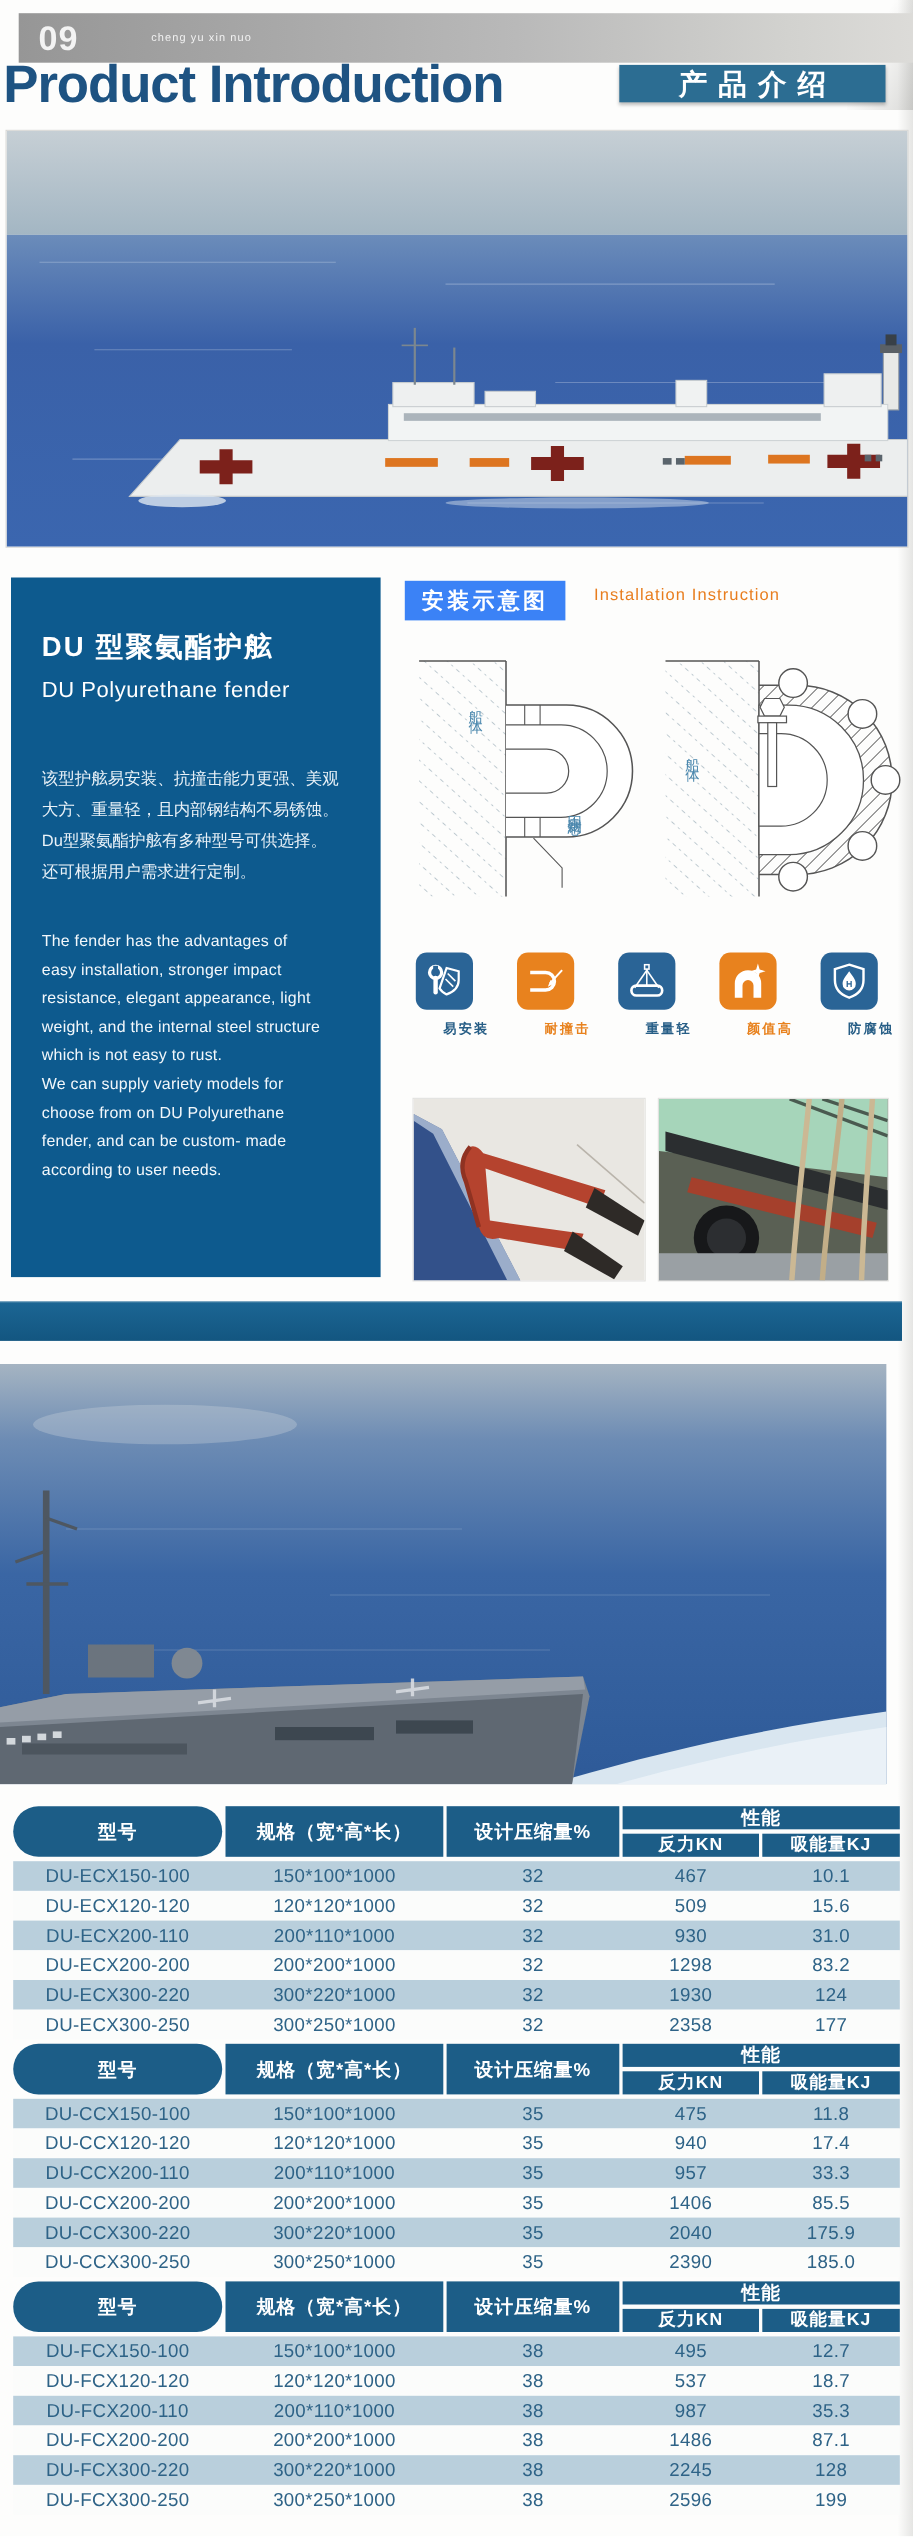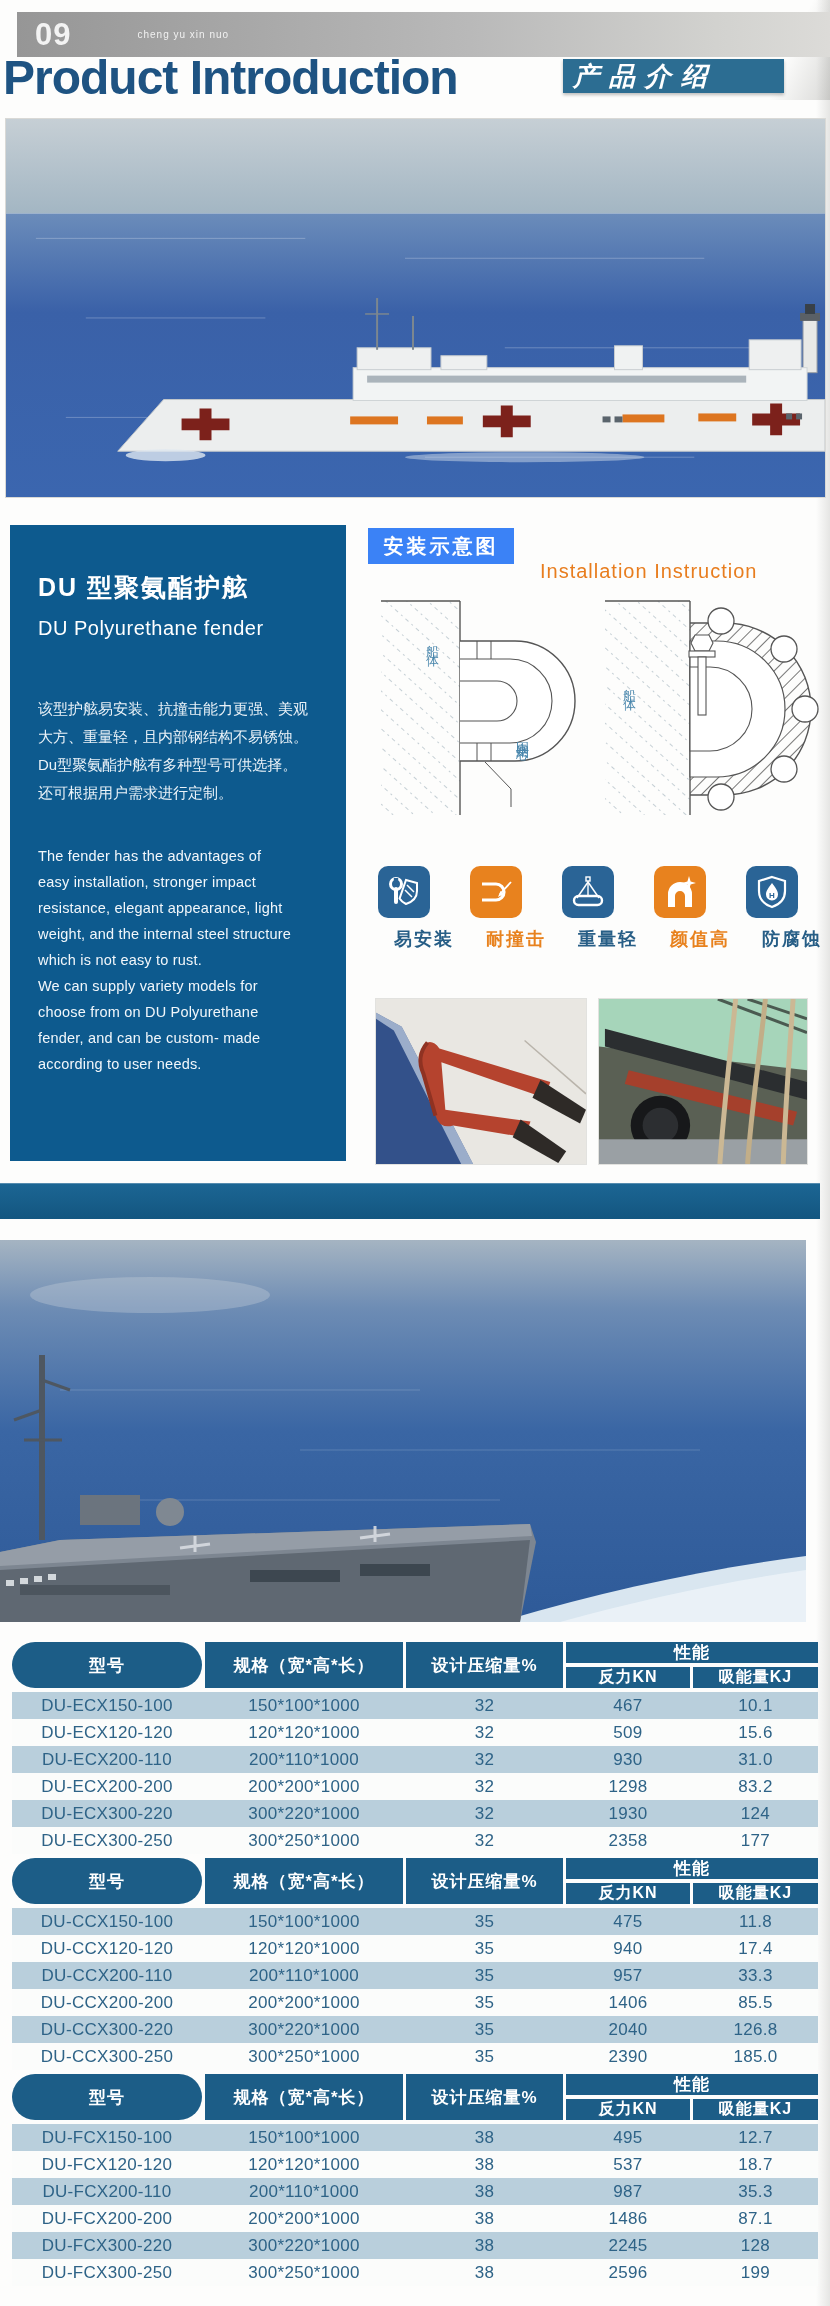--- a/index.html
+++ b/index.html
@@ -14,55 +14,55 @@
   
   .top-bar{position:absolute;left:17px;top:12px;width:823px;height:45px;
     background:linear-gradient(to right,#969696,#b9b9b9 55%,#d2d2cf 85%,#dddcd9);
     display:flex;align-items:center;}
   .page-num{color:rgba(255,255,255,0.88);font-size:31px;font-weight:bold;margin-left:18px;letter-spacing:1px;}
   .tagline{color:rgba(255,255,255,0.85);font-size:10px;margin-left:28px;letter-spacing:1px;padding-left:38px;}
 
   
   .title-en{position:absolute;left:3px;top:50px;margin:0;color:#1e5382;font-size:48px;
     font-weight:bold;letter-spacing:-1px;white-space:nowrap;}
-  .title-zh-box{position:absolute;left:563px;top:59px;width:221px;height:34px;background:#2c6d92;
-    display:flex;align-items:center;justify-content:flex-start;box-shadow:0 2px 3px rgba(0,0,0,0.25);font-style:italic;}
+  .title-zh-box{position:absolute;left:563px;top:59px;width:242px;height:34px;background:#2c6d92;
+    display:flex;align-items:center;justify-content:center;box-shadow:0 2px 3px rgba(0,0,0,0.25);}
   .title-zh-box span{color:#ffffff;font-size:26px;font-weight:bold;letter-spacing:10px;text-indent:10px;}
 
   
   .hero-photo{position:absolute;left:5px;top:118px;width:821px;height:380px;border:1px solid #d9d9d6;box-sizing:border-box;}
   .hero-photo svg{display:block;width:100%;height:100%;}
 
   
   .intro-panel{position:absolute;left:10px;top:525px;width:336px;height:636px;background:#0d5a8e;color:#fff;}
   .p-title-zh{position:absolute;left:28px;top:46px;font-size:25px;font-weight:bold;letter-spacing:2px;}
   .p-title-en{position:absolute;left:28px;top:92px;font-size:20px;letter-spacing:0.5px;}
   .p-desc-zh{position:absolute;left:28px;top:170px;width:290px;font-size:15px;line-height:28px;
     white-space:pre-line;color:#eaf2f8;}
   .p-desc-en{position:absolute;left:28px;top:318px;width:295px;font-size:14.5px;line-height:26px;
     white-space:pre-line;color:#f2f7fb;letter-spacing:0.2px;}
 
   
   .install-badge{position:absolute;left:368px;top:528px;width:146px;height:36px;background:#3b82f6;
     color:#fff;font-size:20px;font-weight:bold;display:flex;align-items:center;justify-content:center;letter-spacing:3px;}
-  .install-title{position:absolute;left:540px;top:532px;color:#e87d1e;font-size:20px;letter-spacing:1px;white-space:nowrap;margin-top:28px;}
+  .install-title{position:absolute;left:540px;top:532px;color:#e87d1e;font-size:15px;letter-spacing:1px;white-space:nowrap;}
   .drawings{position:absolute;left:365px;top:583px;width:455px;height:250px;}
   .drawings svg{display:block;width:100%;height:100%;}
   .diag-label{position:absolute;writing-mode:vertical-rl;color:#4a87ad;font-size:13px;letter-spacing:9px;}
   .lbl-hull-1{left:58px;top:52px;}
   .lbl-hull-2{left:255px;top:96px;}
   .lbl-core{left:148px;top:148px;letter-spacing:2px;}
 
   
   .features-row{position:absolute;left:368px;top:866px;width:440px;display:flex;justify-content:space-between;}
   .feature{display:flex;flex-direction:column;align-items:center;width:72px;}
   .tile{width:52px;height:52px;border-radius:10px;display:flex;align-items:center;justify-content:center;}
   .tile.blue{background:#2a6496;}
   .tile.orange{background:#e8821e;}
-  .f-label{margin-top:9px;font-size:18px;font-weight:bold;letter-spacing:2px;white-space:nowrap;margin-left:40px;}
+  .f-label{margin-top:9px;font-size:12px;font-weight:bold;letter-spacing:2px;white-space:nowrap;margin-left:40px;}
   .f-label.blue{color:#275e86;}
   .f-label.orange{color:#e8821e;}
 
   
   .photo{position:absolute;top:998px;height:167px;border:1px solid #e2e2df;box-sizing:border-box;}
   .photo svg{display:block;width:100%;height:100%;}
   .photo-left{left:375px;width:212px;}
   .photo-right{left:598px;width:210px;}
 
   
@@ -493,21 +493,21 @@
             <div class="tcell">200*200*1000</div>
             <div class="tcell">35</div>
             <div class="tcell">1406</div>
             <div class="tcell">85.5</div>
           </div>
           <div class="trow light">
             <div class="tcell">DU-CCX300-220</div>
             <div class="tcell">300*220*1000</div>
             <div class="tcell">35</div>
             <div class="tcell">2040</div>
-            <div class="tcell">126.8</div>
+            <div class="tcell">175.9</div>
           </div>
           <div class="trow white">
             <div class="tcell">DU-CCX300-250</div>
             <div class="tcell">300*250*1000</div>
             <div class="tcell">35</div>
             <div class="tcell">2390</div>
             <div class="tcell">185.0</div>
           </div>
         </div>
     </div>

